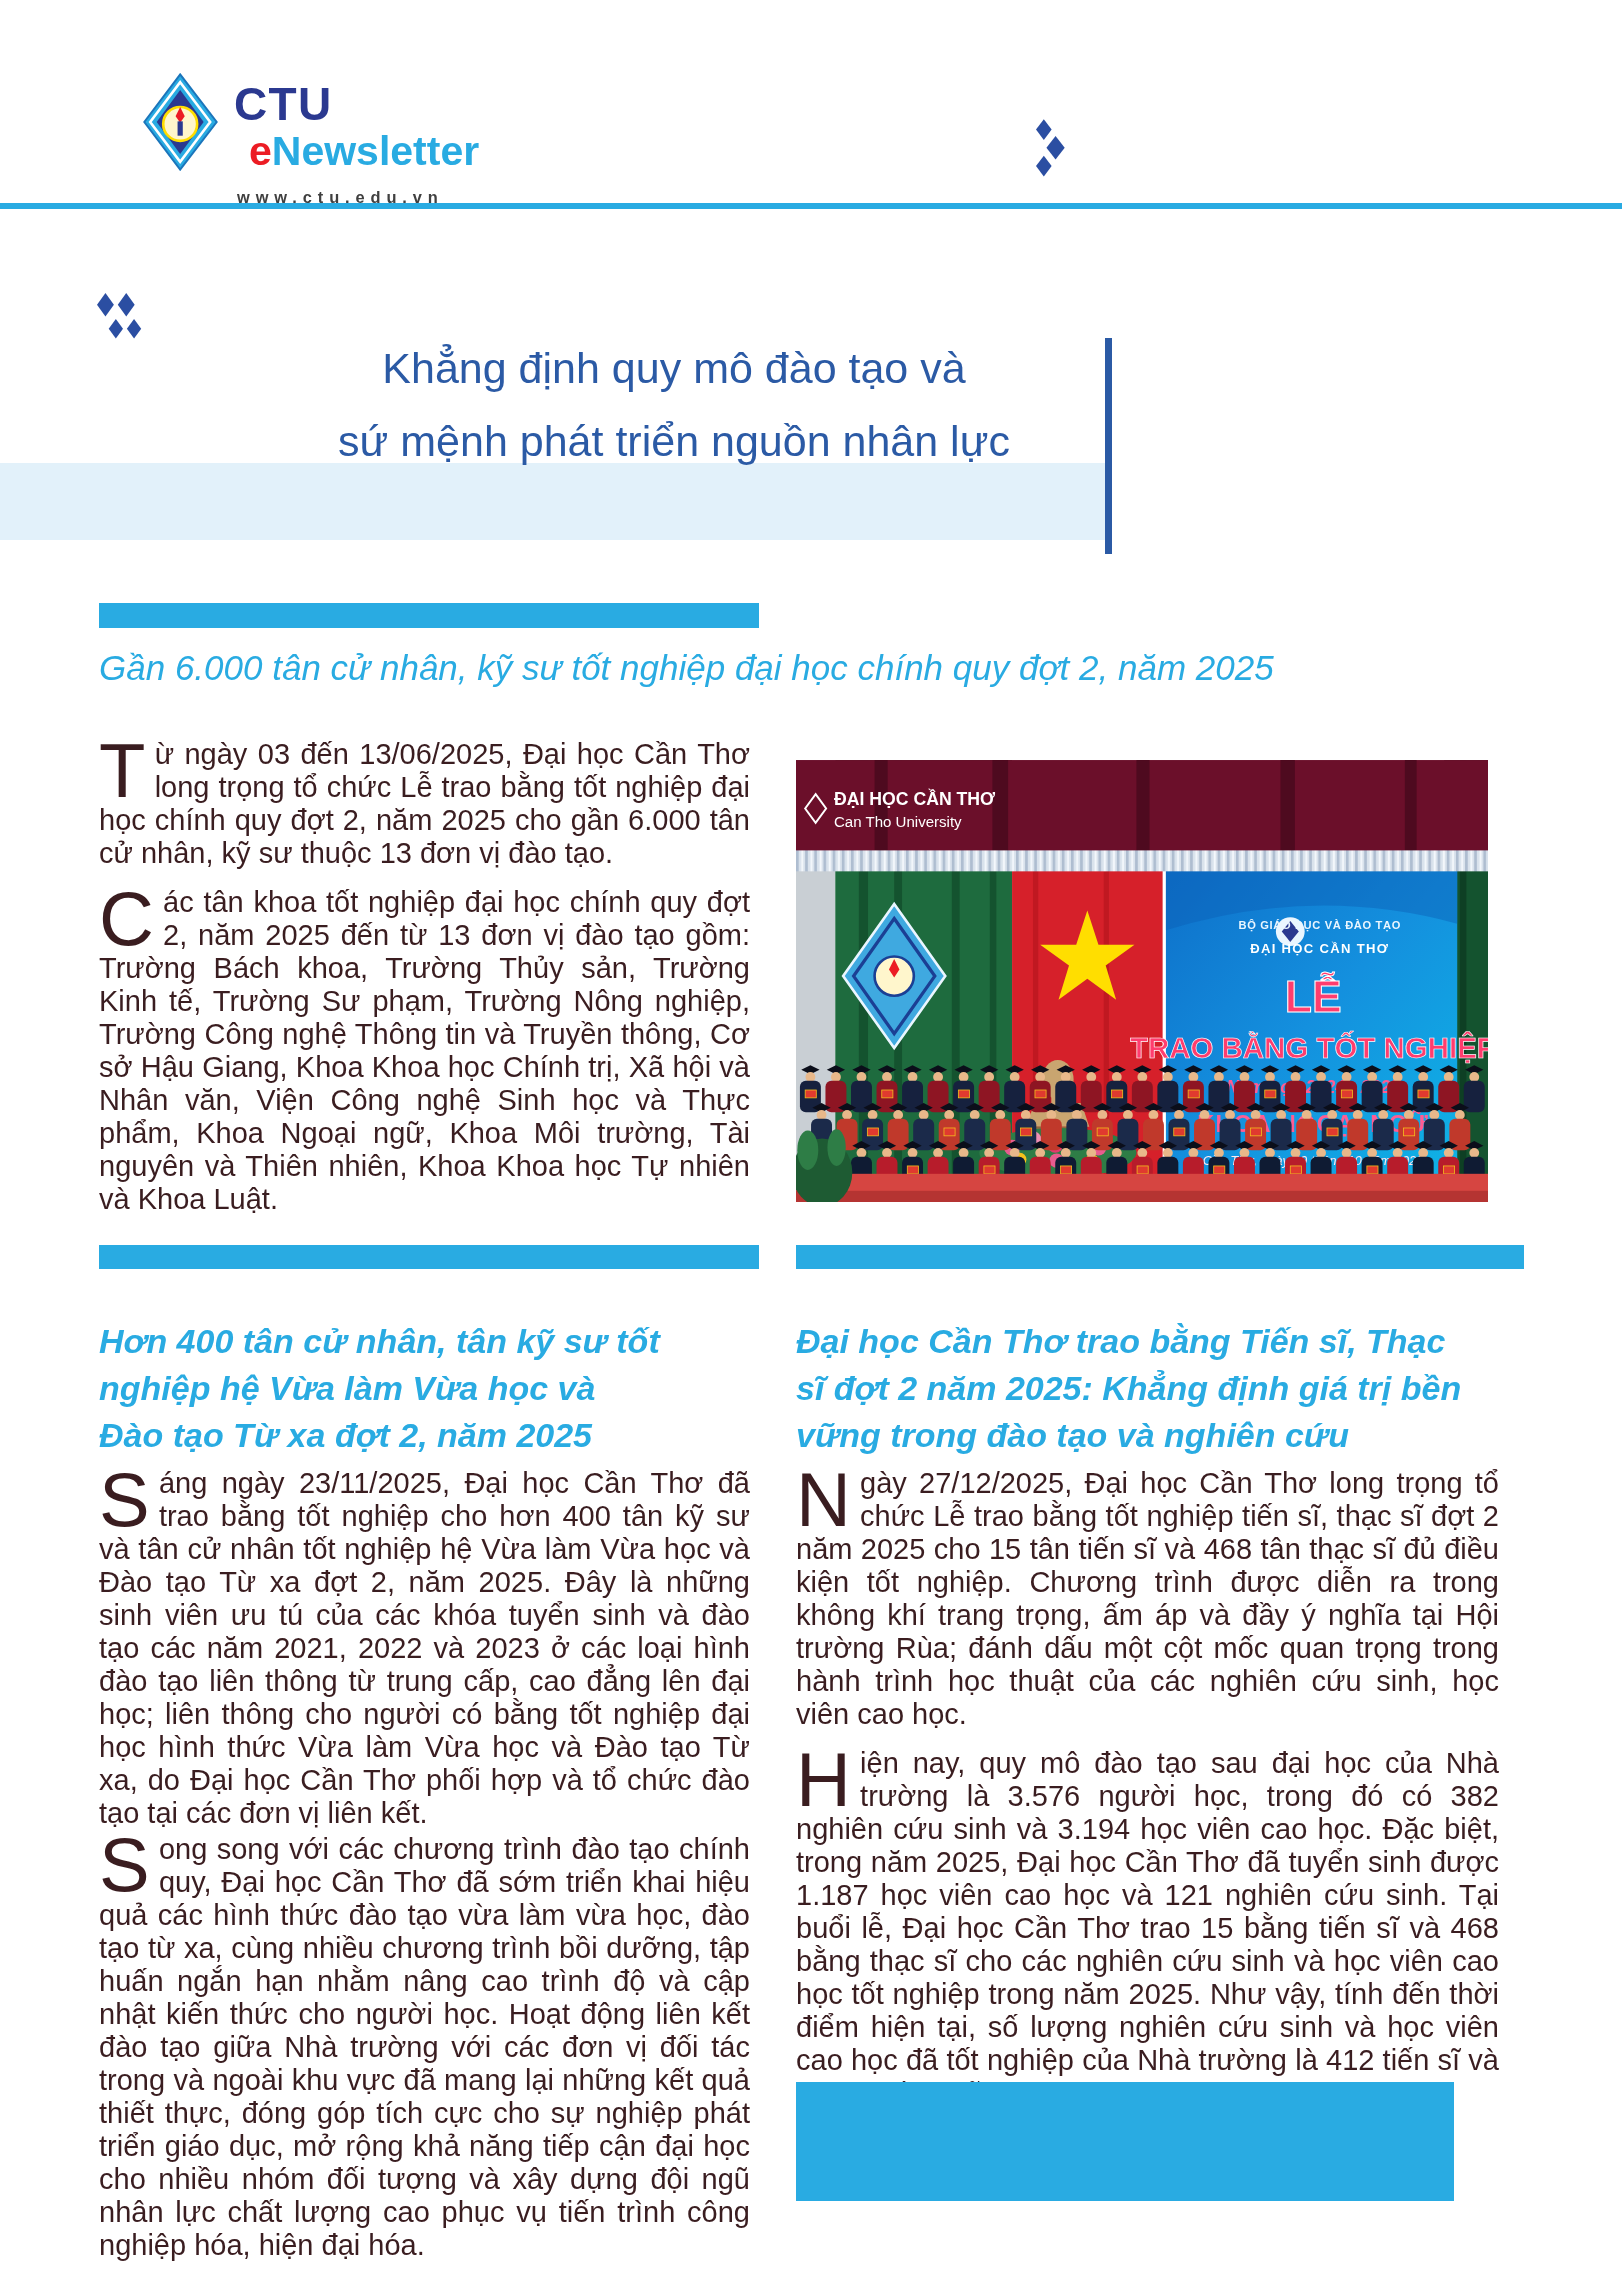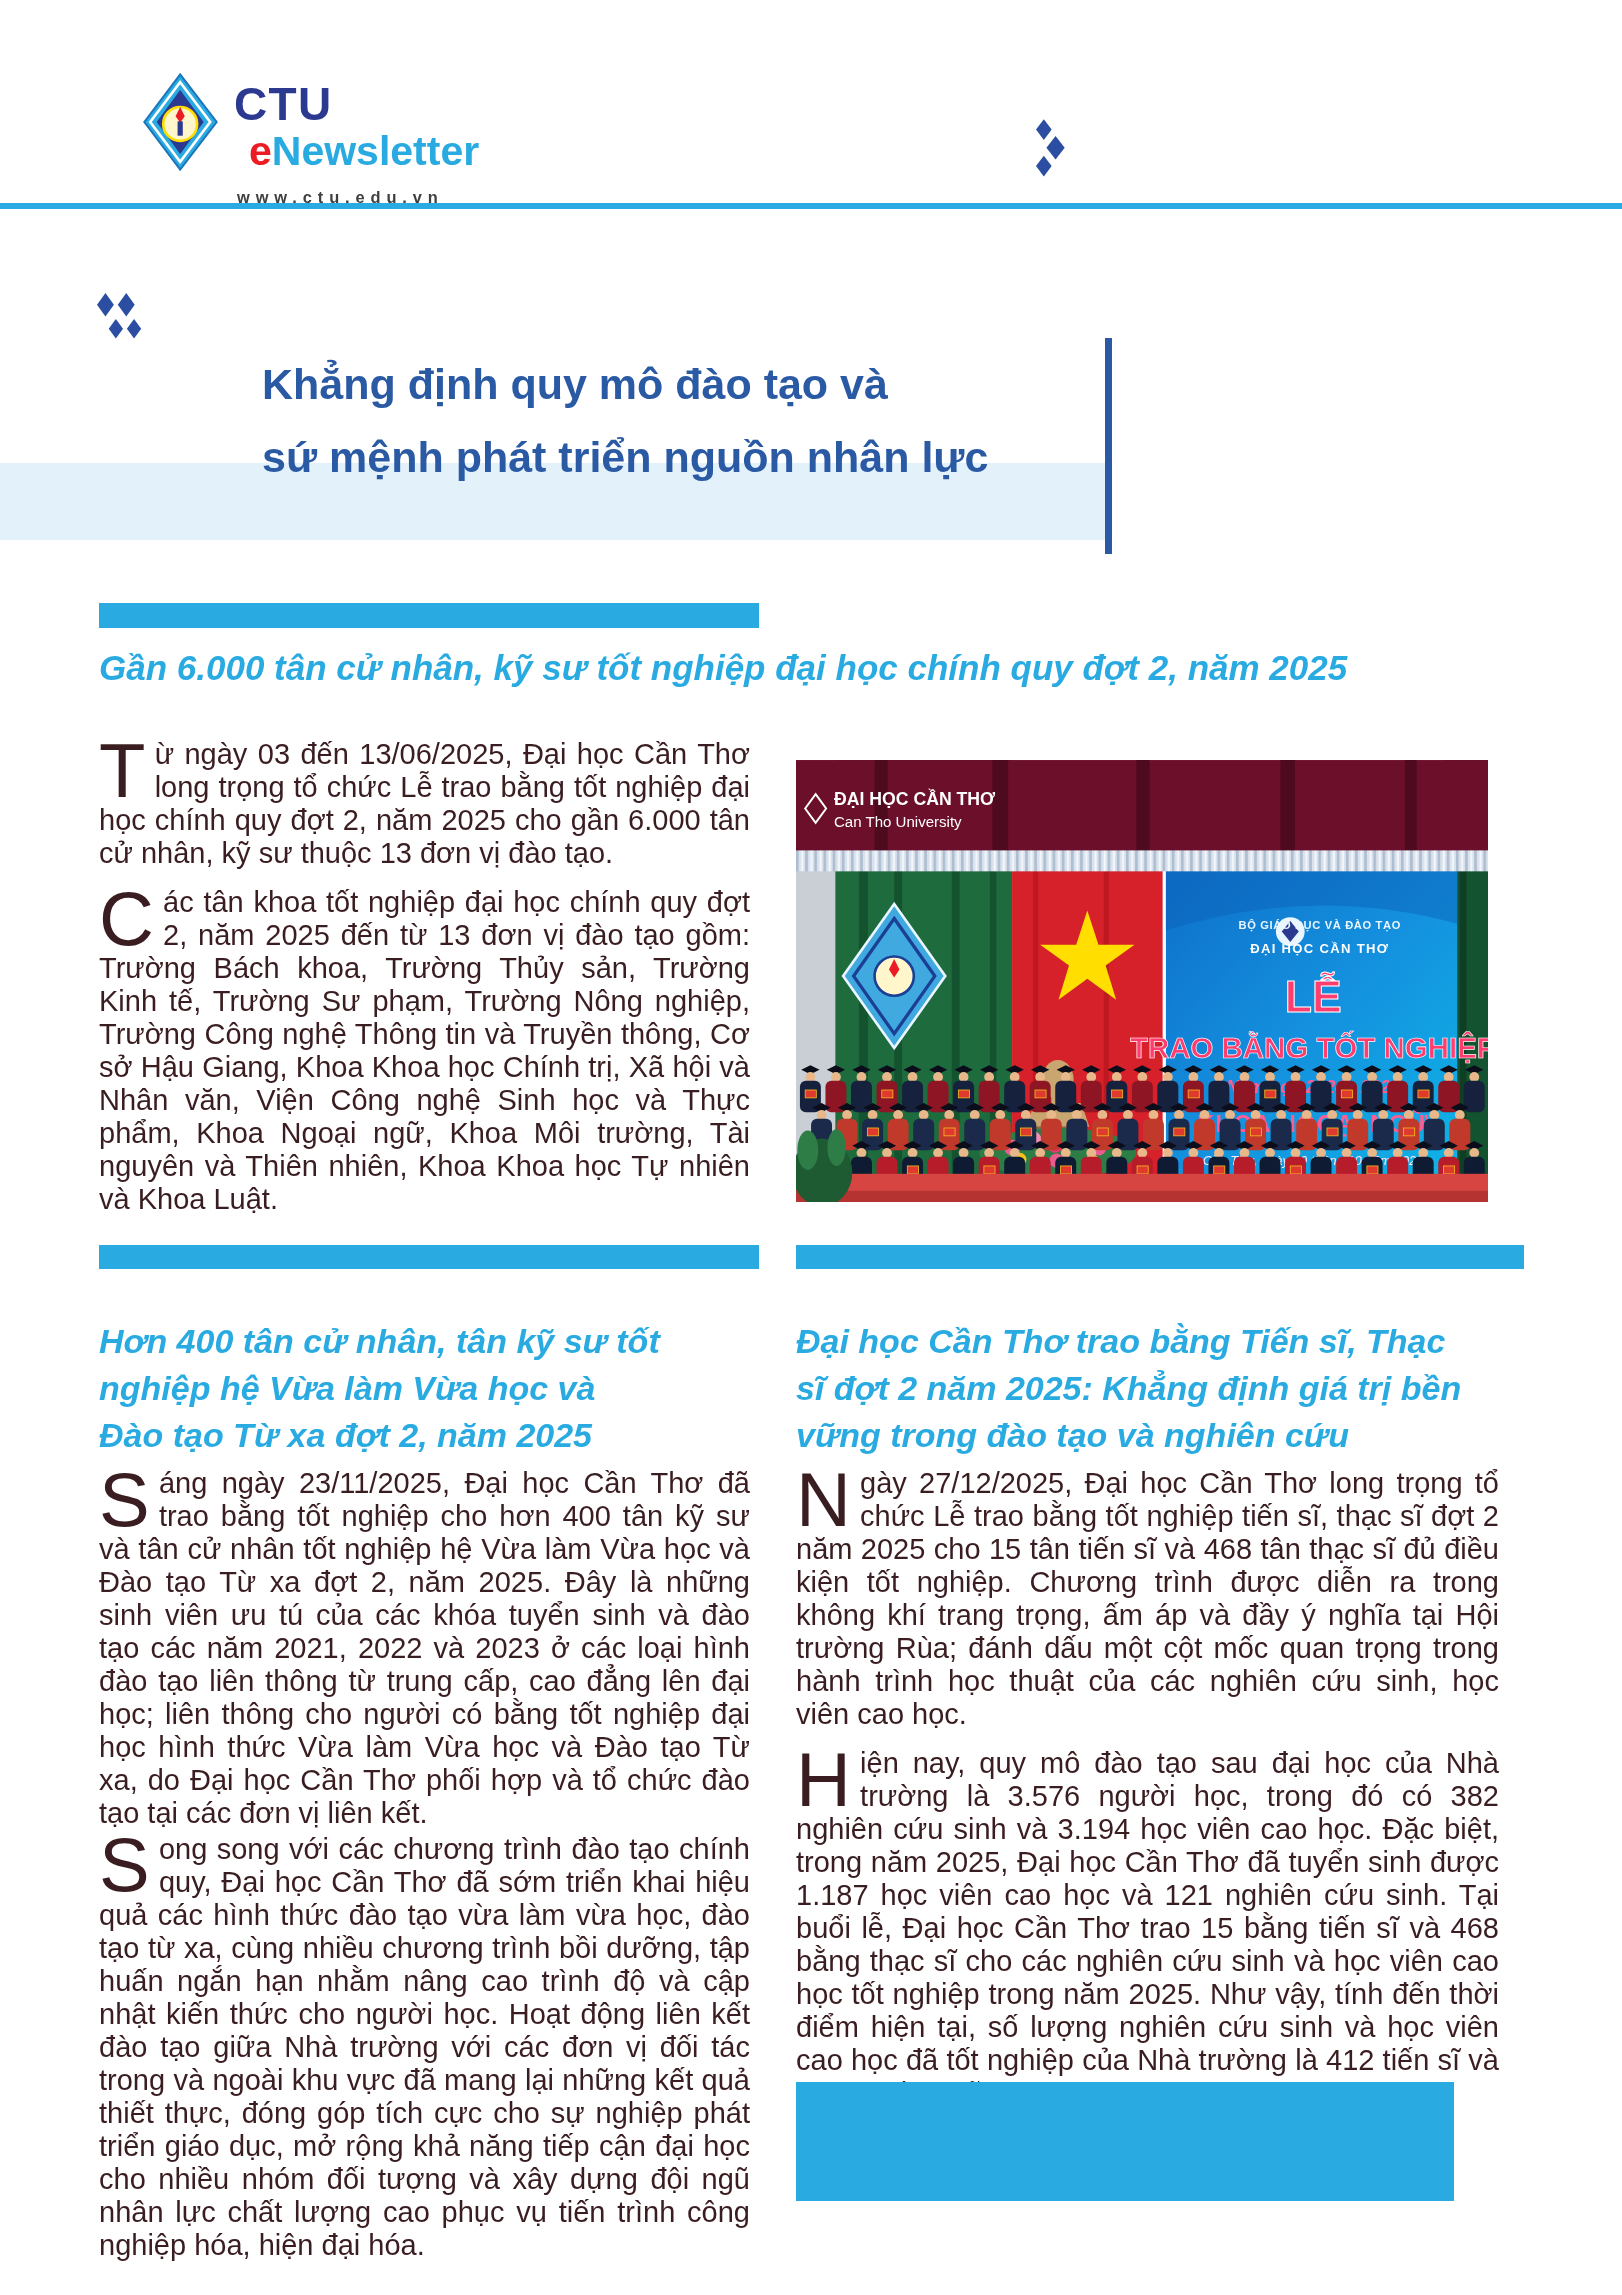--- a/index.html
+++ b/index.html
@@ -13,32 +13,32 @@
   .brand-news .e{color:#EC1C24;}
   .brand-news .rest{color:#29ABE2;}
   .website{position:absolute;left:237px;top:188px;font-size:16.4px;color:#404040;letter-spacing:5.9px;font-weight:bold;}
   .header-rule{position:absolute;left:0;top:203px;width:1623px;height:5.9px;background:#29ABE2;}
   .logo-wrap{position:absolute;left:143px;top:73px;}
   .corner-icon{position:absolute;left:1036px;top:119px;}
   .chevrons-icon{position:absolute;left:97px;top:293px;}
   
   .title-band{position:absolute;left:0;top:463px;width:1111px;height:77px;background:#E2F1FA;}
   .main-title{
-    position:absolute;left:262px;top:348px;width:824px;text-align:left;
-    font-size:43px;font-weight:bold;color:#2B5AA5;line-height:73px;
+    position:absolute;left:262px;top:332px;width:824px;text-align:center;
+    font-size:43px;font-weight:normal;color:#2B5AA5;line-height:73px;
   }
   .title-bar{position:absolute;left:1105px;top:338px;width:7.2px;height:216px;background:#2B5AA5;}
   
   .sec-bar{position:absolute;height:25px;background:#29ABE2;}
   .sec1-bar{left:99px;top:603px;width:660px;}
   .sec2l-bar{left:99px;top:1245px;width:660px;height:24px;}
   .sec2r-bar{left:796px;top:1245px;width:728px;height:24px;}
   .sec1-heading{
     position:absolute;left:99px;top:648px;width:1374px;
-    font-size:35px;font-weight:bold;font-style:italic;color:#29ABE2;
+    font-size:35px;font-weight:normal;font-style:italic;color:#29ABE2;
   }
   .sub-heading{
     position:absolute;top:1286px;font-size:34px;font-weight:bold;font-style:italic;
     color:#29ABE2;line-height:47px;margin-top:32px;
   }
   .sec2l-heading{left:99px;width:674px;}
   .sec2r-heading{left:796px;width:739px;}
   
   .body-col{
     position:absolute;font-size:29px;line-height:33px;color:#3A1D20;

